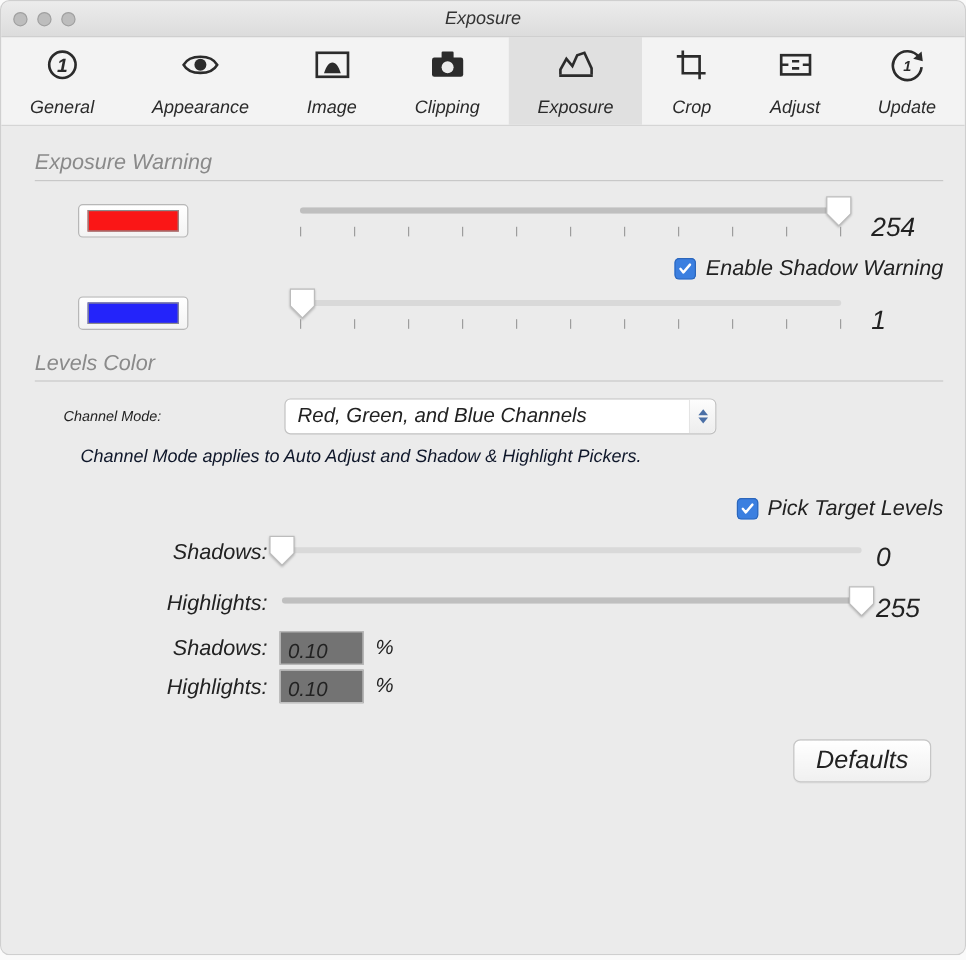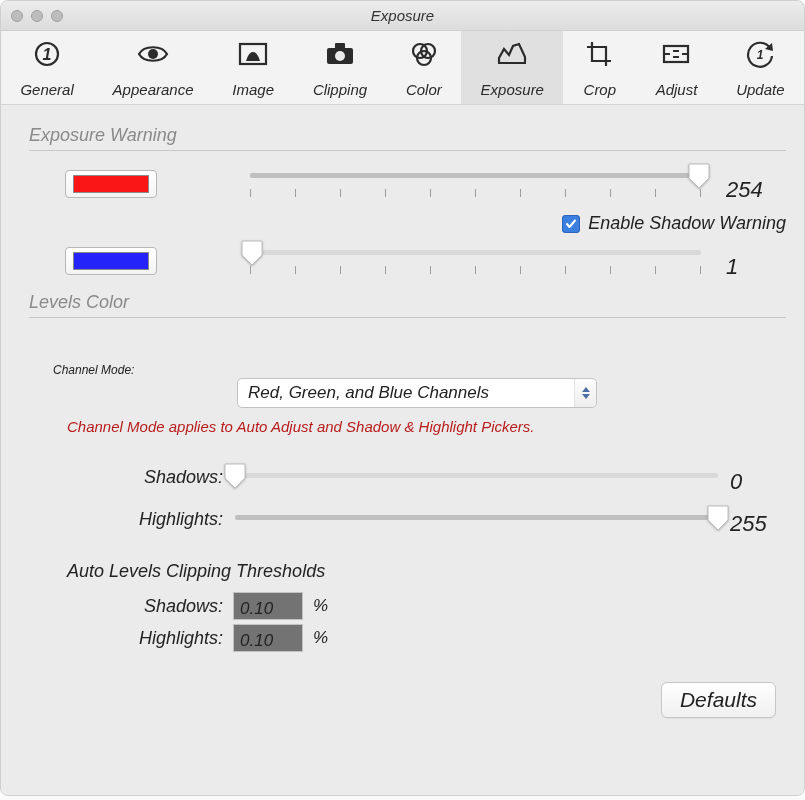--- a/index.html
+++ b/index.html
@@ -196,21 +196,20 @@
   .select {
     width: 360px; height: 30px;
     background: #ffffff;
     border: 1px solid var(--field-border);
     border-radius: 5px;
     font-size: 17px;
     padding: 0 30px 0 10px;
     display: flex; align-items: center;
     position: relative;
     color: #222;
-    margin-top: 46px;
   }
   .select .caret {
     position: absolute;
     right: 0; top: 0; bottom: 0;
     width: 22px;
     border-left: 1px solid #e4e4e4;
     background: linear-gradient(#fdfdfd,#ededed);
     border-radius: 0 5px 5px 0;
     display: flex; flex-direction: column;
     align-items: center; justify-content: center;
@@ -218,21 +217,21 @@
   }
   .select .caret span {
     width: 0; height: 0;
     border-left: 4px solid transparent;
     border-right: 4px solid transparent;
   }
   .select .caret .up { border-bottom: 5px solid #4a6fa6; }
   .select .caret .down { border-top: 5px solid #4a6fa6; }
   .hint {
     font-size: 15px;
-    color: #b91c1c;
+    color: #0f172a;
     margin: 10px 0 24px 38px;
   }
   .target-row {
     display: grid;
     grid-template-columns: 170px 1fr 56px;
     align-items: center;
     gap: 12px;
     margin: 4px 0 6px 24px;
   }
   .target-row .lbl { text-align: right; font-size: 18px; }
@@ -340,30 +339,20 @@
       <span>
         <svg viewBox="0 0 34 30">
             <rect class="fill" x="4" y="9" width="26" height="16" rx="2"></rect>
             <rect class="fill" x="12" y="4" width="10" height="6" rx="1"></rect>
             <circle cx="17" cy="17" r="5" fill="#ebebeb"></circle>
           </svg>
       </span>
       <span class="tab-label">Clipping</span>
     </div>
 
-    <div class="tab">
-      <span>
-        <svg viewBox="0 0 34 30">
-            <circle class="stroke" cx="13" cy="12" r="7"></circle>
-            <circle class="stroke" cx="21" cy="12" r="7"></circle>
-            <circle class="stroke" cx="17" cy="19" r="7"></circle>
-          </svg>
-      </span>
-      <span class="tab-label">Color</span>
-    </div>
 
     <div class="tab selected">
       <span>
         <svg viewBox="0 0 34 30">
             <path class="stroke" d="M4 23 L4 19 L9 10 L14 16 L18 7 L24 5 L30 18 L30 23"></path>
             <line class="stroke" x1="3" y1="24" x2="31" y2="24"></line>
           </svg>
       </span>
       <span class="tab-label">Exposure</span>
     </div>
@@ -487,20 +476,28 @@
         <span>Red, Green, and Blue Channels</span>
         <span class="caret">
             <span class="up"></span>
             <span class="down"></span>
           </span>
       </div>
     </div>
 
     <div class="hint">Channel Mode applies to Auto Adjust and Shadow &amp; Highlight Pickers.</div>
 
+    <div class="check-row">
+      <div class="checkbox">
+        <svg width="12" height="12" viewBox="0 0 12 12">
+            <path d="M2 6l2.5 3L10 2.5" stroke="#fff" stroke-width="2" fill="none" stroke-linecap="round" stroke-linejoin="round"></path>
+          </svg>
+      </div>
+      <span>Pick Target Levels</span>
+    </div>
 
     <div class="target-row">
       <div class="lbl">Shadows:</div>
       <div class="plain-slider">
         <div class="track">
             <div class="fill" style="width:0%"></div>
           </div>
         <div class="thumb" style="left:0%">
           <svg viewBox="0 0 22 26">
               <path d="M1 1h20v14l-10 10L1 15z" fill="#fff" stroke="#bcbcbc"></path>
@@ -518,21 +515,20 @@
           </div>
         <div class="thumb" style="left:100%">
           <svg viewBox="0 0 22 26">
               <path d="M1 1h20v14l-10 10L1 15z" fill="#fff" stroke="#bcbcbc"></path>
             </svg>
         </div>
       </div>
       <div class="target-value">255</div>
     </div>
 
-    <div class="clip-heading">Auto Levels Clipping Thresholds</div>
 
     <div class="clip-row">
       <div class="lbl">Shadows:</div>
       <div class="textfield">
           <span>0.10</span>
         </div>
       <div>%</div>
     </div>
     <div class="clip-row">
       <div class="lbl">Highlights:</div>

